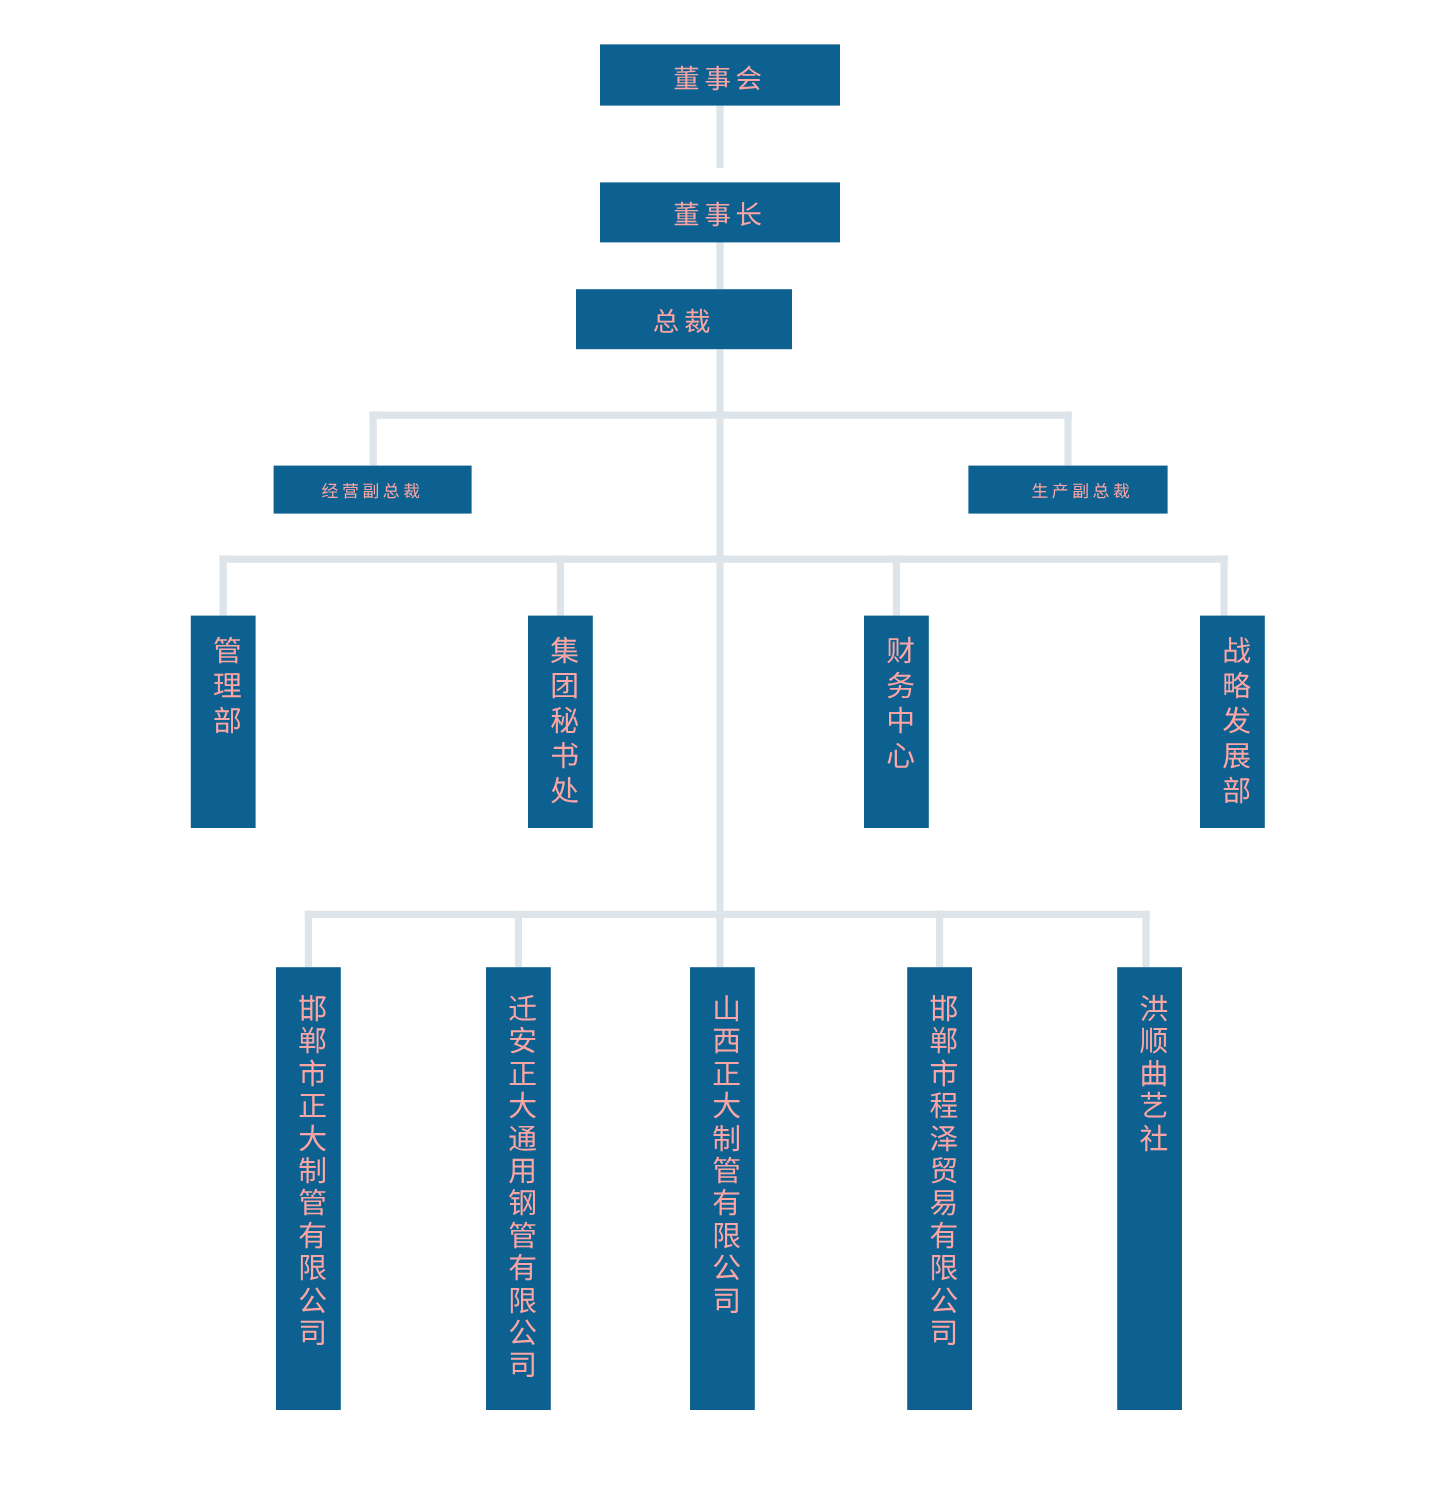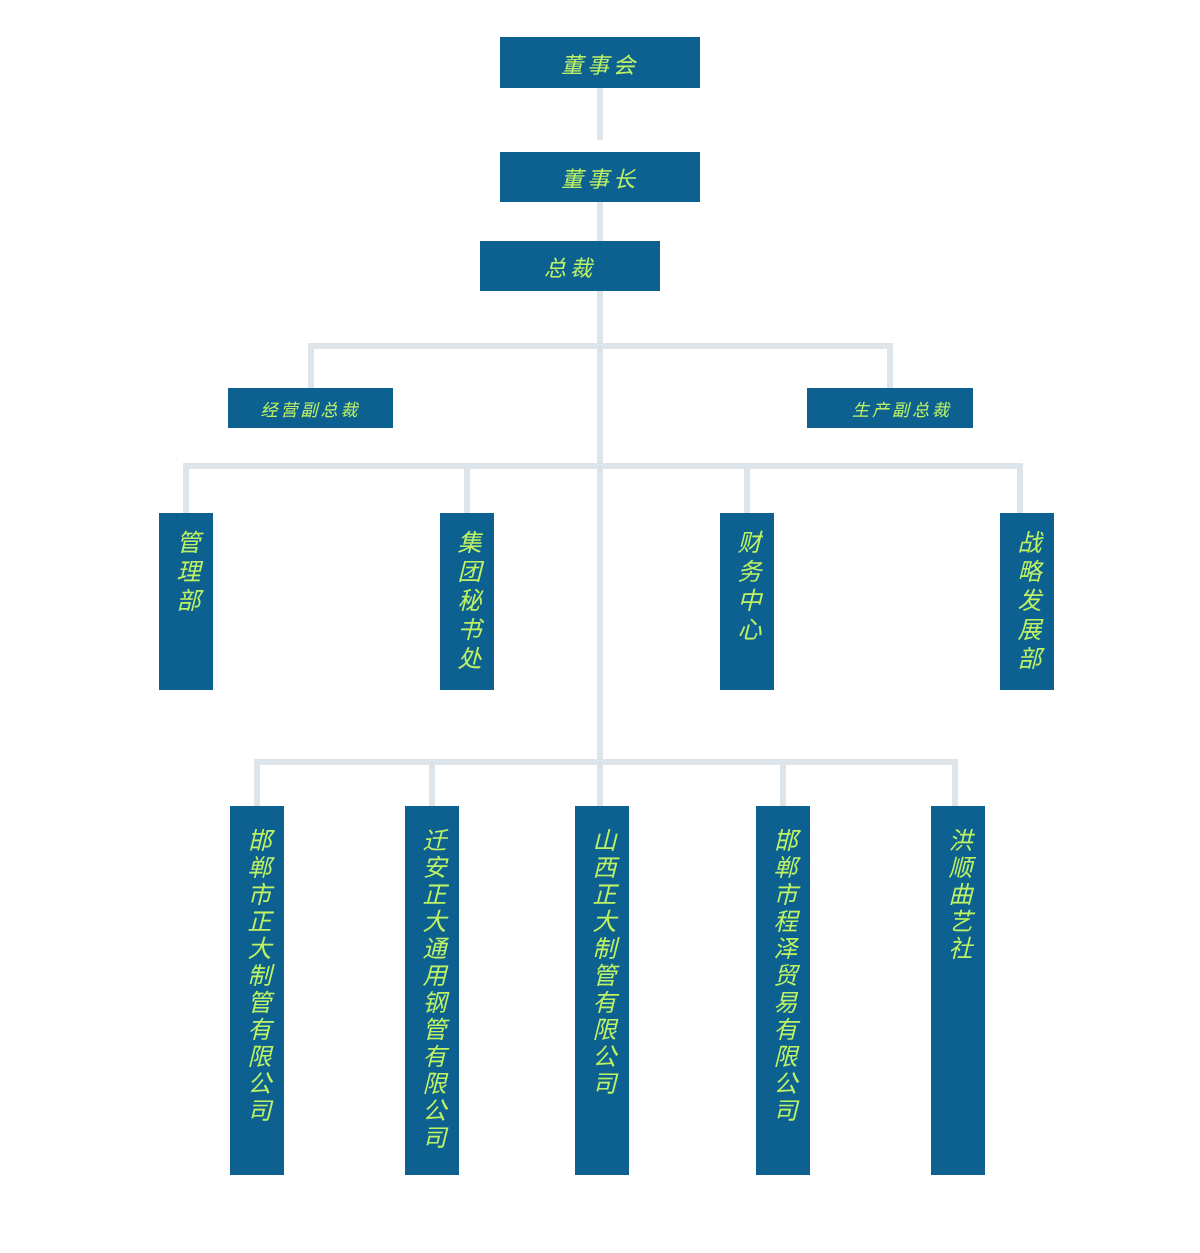--- a/index.html
+++ b/index.html
@@ -15,34 +15,33 @@
     font-family: "Liberation Sans", sans-serif;
     overflow: hidden;
   }
   .line {
     position: absolute;
     background: #dde4ea;
   }
   .node {
     position: absolute;
     background: #0d6190;
-    color: #bef264;
+    color: #fca5a5;
     display: flex;
     align-items: center;
     justify-content: center;
     box-sizing: border-box;
-    font-style: italic;
   }
   .node.h {
     font-size: 22px;
     letter-spacing: 4px;
     white-space: nowrap;
   }
   .node.h.vp {
-    font-size: 17px;
+    font-size: 14px;
     letter-spacing: 3px;
   }
   .node.v {
     align-items: flex-start;
   }
   .node.v .vtext {
     writing-mode: vertical-lr;
     text-orientation: upright;
     font-size: 24px;
     line-height: 1;

